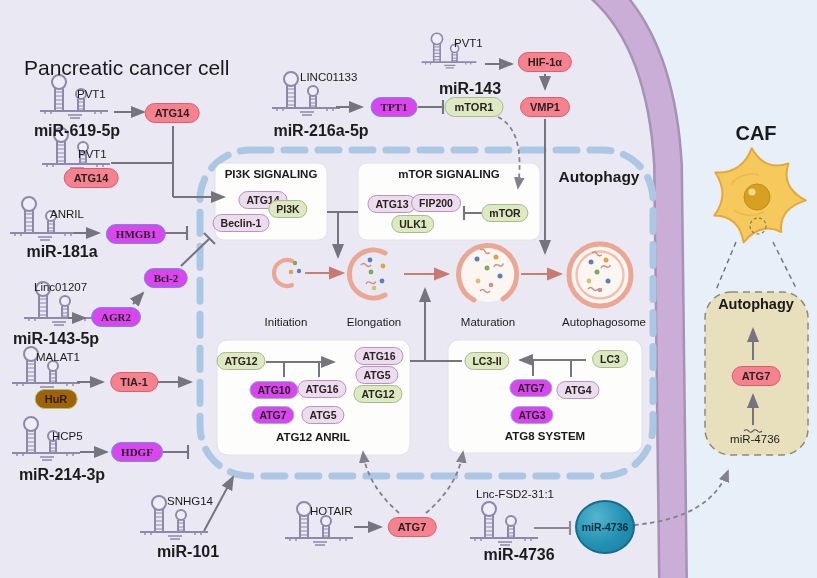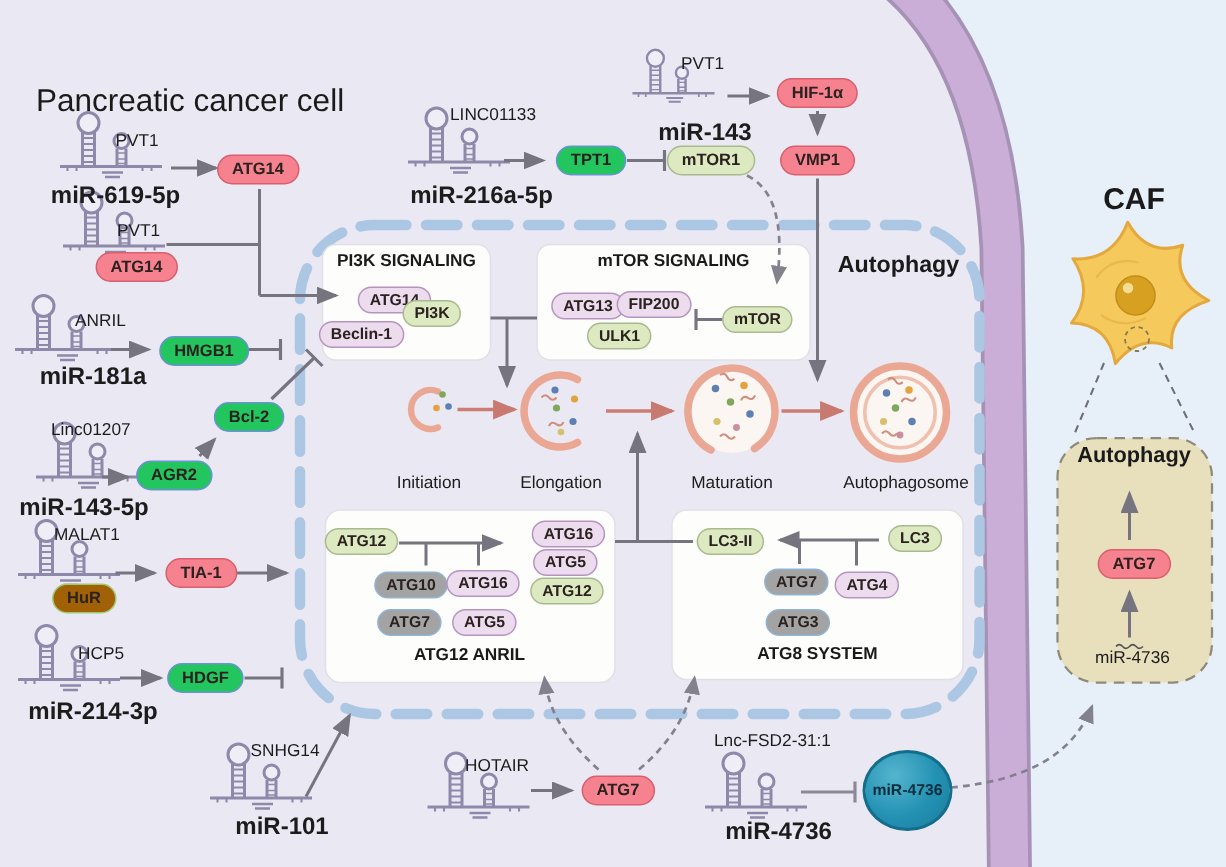--- a/index.html
+++ b/index.html
@@ -13,25 +13,25 @@
   .boxtitle{position:absolute;font-weight:bold;font-size:11.5px;white-space:nowrap;
             transform:translateX(-50%);z-index:5;}
   .big{font-size:15.5px;}
   .caf{font-size:20px;}
   .cafbox{font-size:14.5px;}
   .pill{position:absolute;transform:translate(-50%,-50%);border-radius:13px;
         font-weight:bold;font-size:11px;color:#2b2220;padding:3px 9px;
         white-space:nowrap;z-index:6;text-align:center;}
   .pill.sm{font-size:10.5px;padding:2px 7px;border-radius:11px;}
   .red{background:#f5828e;border:1.5px solid #d95f6e;}
-  .blue{background:#22c55e;border:1.5px solid #6a92d4;}
+  .blue{background:#d946ef;border:1.5px solid #6a92d4;font-family:Liberation Serif, serif;}
   .green{background:#a16207;border:1.5px solid #9ec96f;}
   .lgreen{background:#dde9c0;border:1.3px solid #a9ba90;}
   .purple{background:#ecdcee;border:1.3px solid #b694c2;}
-  .lblue{background:#a3a3a3;border:1.3px solid #8fb4d4;text-align:right;}
+  .lblue{background:#d946ef;border:1.3px solid #8fb4d4;text-align:right;}
   .circle{position:absolute;transform:translate(-50%,-50%);width:56px;height:50px;
         border-radius:50%;display:flex;align-items:center;justify-content:center;
         background:radial-gradient(circle at 35% 30%,#55b5ce,#2391b3 55%,#1b7d9d);
         border:2px solid #156d8c;font-weight:bold;font-size:10.5px;color:#0b2d3d;z-index:6;}
 </style>
 </head>
 <body>
 
 <div id="stage">
 

